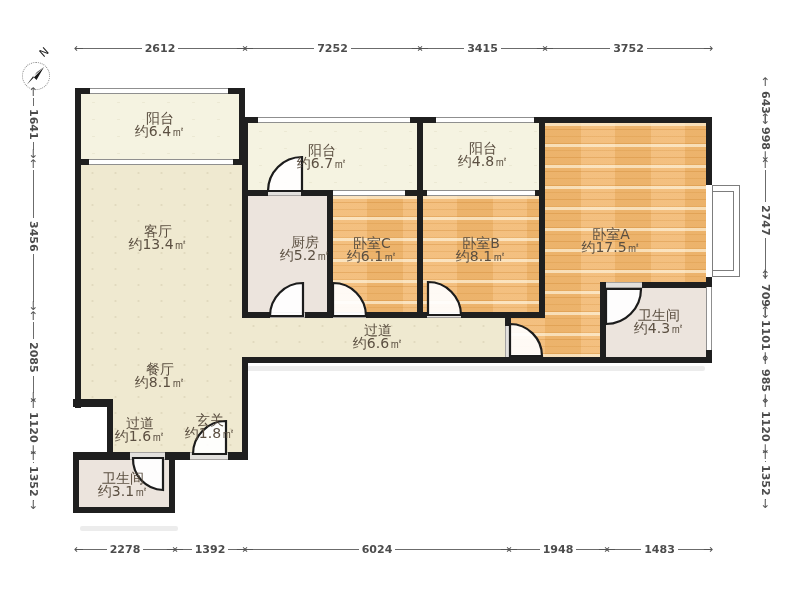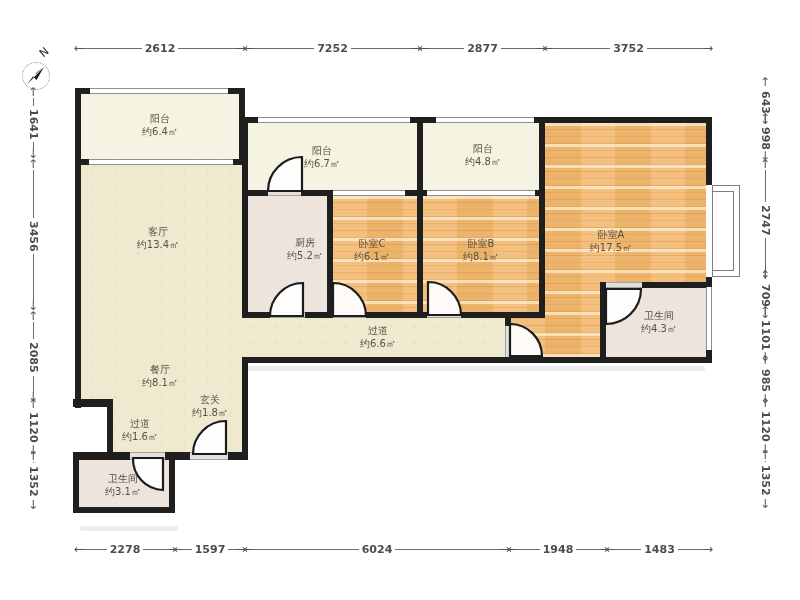--- a/index.html
+++ b/index.html
@@ -22,21 +22,21 @@
   .wall{background:#1f1f1f;}
   .win{background:#fff;border-top:1px solid #8f8f8f;border-bottom:1px solid #8f8f8f;box-sizing:border-box;}
   .winv{background:#fff;border-left:1px solid #8f8f8f;border-right:1px solid #8f8f8f;box-sizing:border-box;}
   .sill{background:#e2e0dd;border-top:1px solid #a5a2a0;border-bottom:1px solid #a5a2a0;box-sizing:border-box;}
   .sillv{background:#e2e0dd;border-left:1px solid #a5a2a0;border-right:1px solid #a5a2a0;box-sizing:border-box;}
   .bay{background:#fff;border:1px solid #7d7d7d;box-sizing:border-box;}
   .shadow{background:#dcdcdc;opacity:.55;border-radius:2px;}
   .notch{background:#fff;}
   
   .rlabel{position:absolute;transform:translate(-50%,-50%);text-align:center;
-    font-size:10px;line-height:13px;color:#5b4f41;white-space:nowrap;z-index:7;}
+    font-size:14px;line-height:13px;color:#5b4f41;white-space:nowrap;z-index:7;}
   .rlabel span{display:block;}
   
   .dimh{position:absolute;display:flex;align-items:center;height:14px;color:#4c4c4c;
     font-size:11px;z-index:7;}
   .dimh .ln{flex:1;border-top:1px solid #6b6b6b;height:0;}
   .dimh .ar{line-height:1;font-size:12px;color:#555;margin:0 -1px;}
   .dimh .lb{padding:0 3px;white-space:nowrap;}
   .dimv{position:absolute;display:flex;flex-direction:column;align-items:center;
     justify-content:center;width:14px;color:#4c4c4c;font-size:11px;z-index:7;}
   .dimv .ln{flex:1;border-left:1px solid #6b6b6b;width:0;}
@@ -153,21 +153,21 @@
     <span>约13.4㎡</span>
   </div>
   <div class="rlabel" style="left:160px;top:376px">
     <span>餐厅</span>
     <span>约8.1㎡</span>
   </div>
   <div class="rlabel" style="left:140px;top:430px">
     <span>过道</span>
     <span>约1.6㎡</span>
   </div>
-  <div class="rlabel" style="left:210px;top:406px">
+  <div class="rlabel" style="left:210px;top:427px">
     <span>玄关</span>
     <span>约1.8㎡</span>
   </div>
   <div class="rlabel" style="left:123px;top:485px">
     <span>卫生间</span>
     <span>约3.1㎡</span>
   </div>
   <div class="rlabel" style="left:305px;top:249px">
     <span>厨房</span>
     <span>约5.2㎡</span>
@@ -211,21 +211,21 @@
   <div class="dimh" style="left:245px;top:41px;width:175px">
     <span class="ar">←</span>
       <i class="ln"></i>
       <b class="lb">7252</b>
       <i class="ln"></i>
       <span class="ar">→</span>
   </div>
   <div class="dimh" style="left:420px;top:41px;width:125px">
     <span class="ar">←</span>
       <i class="ln"></i>
-      <b class="lb">2877</b>
+      <b class="lb">3415</b>
       <i class="ln"></i>
       <span class="ar">→</span>
   </div>
   <div class="dimh" style="left:545px;top:41px;width:167px">
     <span class="ar">←</span>
       <i class="ln"></i>
       <b class="lb">3752</b>
       <i class="ln"></i>
       <span class="ar">→</span>
   </div>
@@ -233,21 +233,21 @@
   <div class="dimh" style="left:75px;top:542px;width:100px">
     <span class="ar">←</span>
       <i class="ln"></i>
       <b class="lb">2278</b>
       <i class="ln"></i>
       <span class="ar">→</span>
   </div>
   <div class="dimh" style="left:175px;top:542px;width:70px">
     <span class="ar">←</span>
       <i class="ln"></i>
-      <b class="lb">1597</b>
+      <b class="lb">1392</b>
       <i class="ln"></i>
       <span class="ar">→</span>
   </div>
   <div class="dimh" style="left:245px;top:542px;width:264px">
     <span class="ar">←</span>
       <i class="ln"></i>
       <b class="lb">6024</b>
       <i class="ln"></i>
       <span class="ar">→</span>
   </div>

